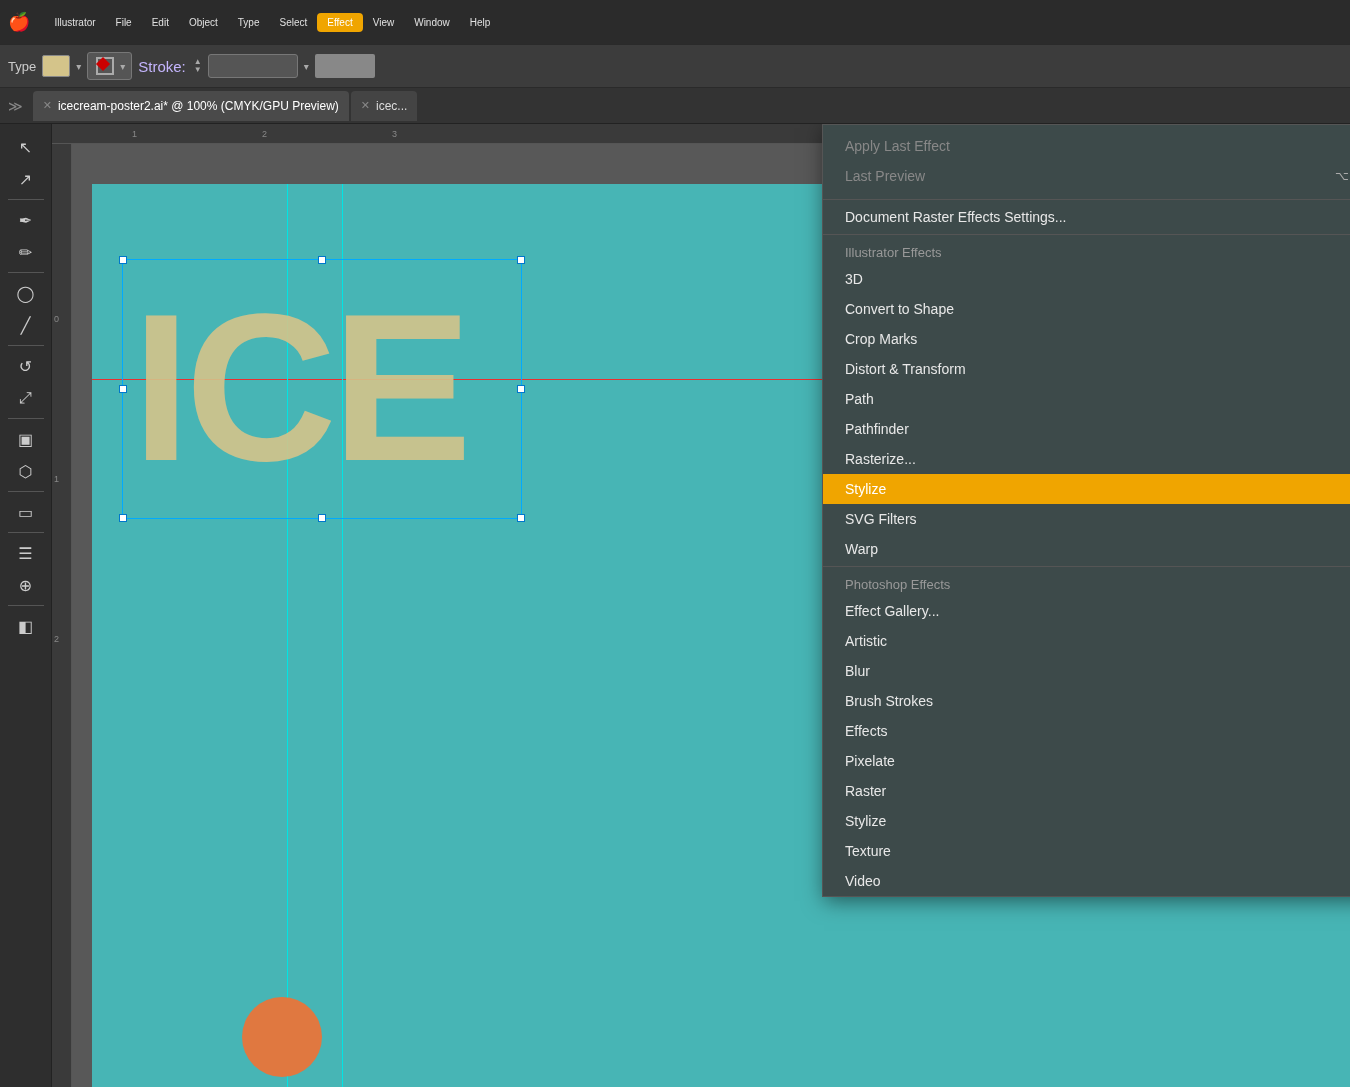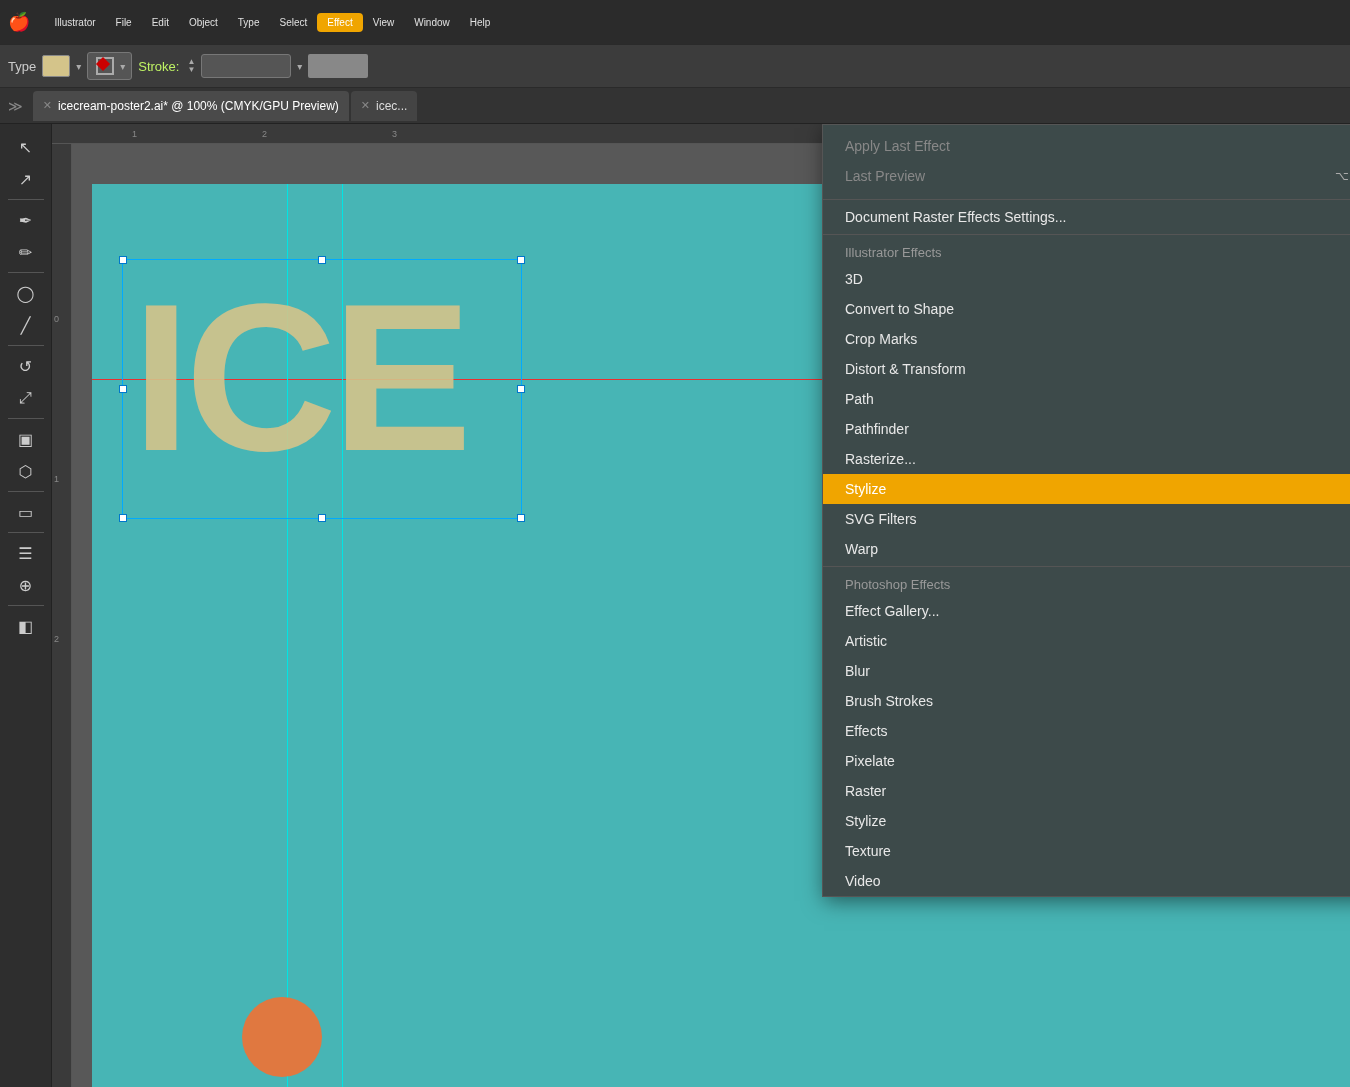--- a/index.html
+++ b/index.html
@@ -93,22 +93,22 @@
     }
     .toolbar-stroke-icon::after {
       content: '';
       position: absolute;
       top: 4px; left: 4px;
       width: 10px; height: 10px;
       background: #c00;
       transform: rotate(45deg);
     }
     .stroke-label {
-      color: #bef264;
-      font-size: 13px;
+      color: #c4b5fd;
+      font-size: 15px;
     }
     .stroke-spinners {
       display: flex;
       flex-direction: column;
       margin-left: 2px;
       cursor: pointer;
     }
     .stroke-spinners span {
       color: #aaa;
       font-size: 8px;
@@ -253,21 +253,21 @@
       bottom: 0;
       background: #47b5b5;
     }
     
     .ice-text {
       position: absolute;
       font-size: 210px;
       font-weight: 900;
       color: #d4c48a;
       letter-spacing: -5px;
-      top: 89px;
+      top: 99px;
       left: 40px;
       opacity: 0.9;
       font-family: Impact, 'Arial Black', sans-serif;
       line-height: 1;
     }
     
     .guide-h {
       position: absolute;
       left: 0; right: 0;
       height: 1px;

